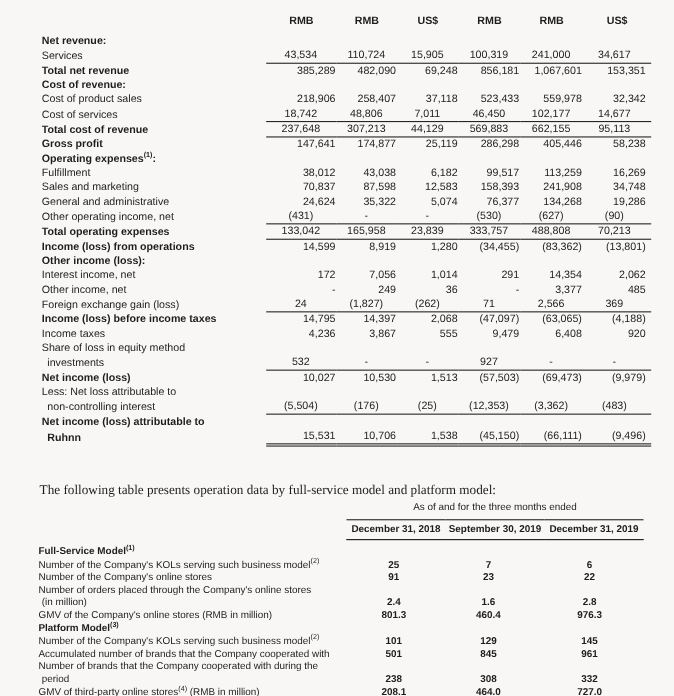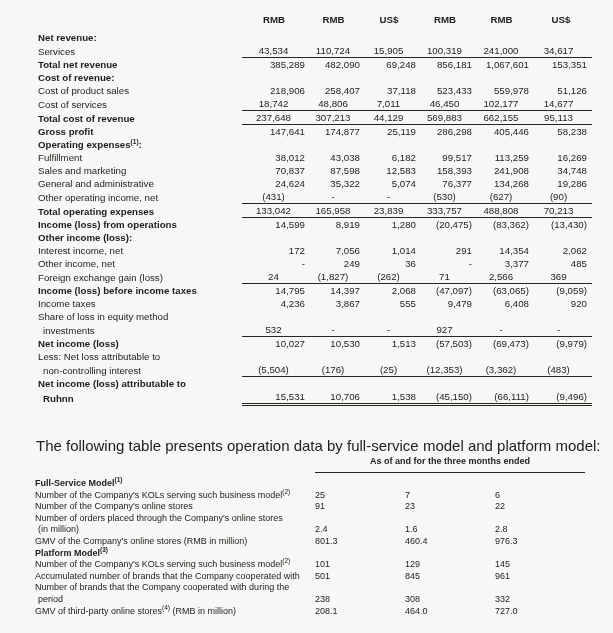--- a/index.html
+++ b/index.html
@@ -22,34 +22,34 @@
   .fin td.num{text-align:right;padding-right:1px;}
   .fin td.num.c5{padding-right:5px;}
   .fin td.b{font-weight:bold;}
   .fin td.ind{padding-left:5px;}
   .fin tr.line td.num{border-bottom:1px solid #262522;text-align:center;}
   .fin tr.dline td.num{border-bottom:3px double #262522;}
 
   
   .note{
     position:absolute;left:36px;top:440px;
-    font-size:15px;line-height:11px;white-space:nowrap;
+    font-size:12px;line-height:11px;white-space:nowrap;font-family:Liberation Serif, serif;
   }
 
   
   .op{
     position:absolute;left:35px;top:455px;
     border-collapse:collapse;table-layout:fixed;
     font-size:9px;line-height:11.6px;
   }
   .op td{padding:0;height:11.6px;vertical-align:bottom;white-space:nowrap;}
-  .op .span-hdr td{font-weight:bold;text-align:center;border-bottom:1px solid #262522;padding-bottom:4px;height:13px;}
+  .op .span-hdr td{font-weight:normal;text-align:center;border-bottom:1px solid #262522;padding-bottom:4px;height:13px;}
   .op .date-hdr td{font-weight:bold;text-align:center;border-bottom:1px solid #262522;padding:2px 0 2px 0;height:13px;}
   .op td.lbl{text-align:left;}
-  .op td.num{text-align:left;}
+  .op td.num{text-align:center;font-weight:bold;}
   .op td.num.c0{padding-right:4px;}
   .op td.num.c1{padding-right:12px;}
   .op td.num.c2{padding-right:8px;}
   .op td.b{font-weight:bold;}
   .op td.ind{padding-left:3px;}
   .op tr.first-data td{padding-top:5px;}
 </style>
 </head>
 <body>
 
@@ -111,21 +111,21 @@
         <td class="num c4"></td>
         <td class="num c5"></td>
       </tr>
       <tr>
         <td class="lbl"><span>Cost of product sales</span></td>
         <td class="num c0">218,906</td>
         <td class="num c1">258,407</td>
         <td class="num c2">37,118</td>
         <td class="num c3">523,433</td>
         <td class="num c4">559,978</td>
-        <td class="num c5">51,126</td>
+        <td class="num c5">32,342</td>
       </tr>
       <tr class="line">
         <td class="lbl"><span>Cost of services</span></td>
         <td class="num c0">18,742</td>
         <td class="num c1">48,806</td>
         <td class="num c2">7,011</td>
         <td class="num c3">46,450</td>
         <td class="num c4">102,177</td>
         <td class="num c5">14,677</td>
       </tr>
@@ -199,23 +199,23 @@
         <td class="num c2">23,839</td>
         <td class="num c3">333,757</td>
         <td class="num c4">488,808</td>
         <td class="num c5">70,213</td>
       </tr>
       <tr>
         <td class="lbl b"><span>Income (loss) from operations</span></td>
         <td class="num c0">14,599</td>
         <td class="num c1">8,919</td>
         <td class="num c2">1,280</td>
-        <td class="num c3">(20,475)</td>
+        <td class="num c3">(34,455)</td>
         <td class="num c4">(83,362)</td>
-        <td class="num c5">(13,430)</td>
+        <td class="num c5">(13,801)</td>
       </tr>
       <tr>
         <td class="lbl b"><span>Other income (loss):</span></td>
         <td class="num c0"></td>
         <td class="num c1"></td>
         <td class="num c2"></td>
         <td class="num c3"></td>
         <td class="num c4"></td>
         <td class="num c5"></td>
       </tr>
@@ -246,21 +246,21 @@
         <td class="num c4">2,566</td>
         <td class="num c5">369</td>
       </tr>
       <tr>
         <td class="lbl b"><span>Income (loss) before income taxes</span></td>
         <td class="num c0">14,795</td>
         <td class="num c1">14,397</td>
         <td class="num c2">2,068</td>
         <td class="num c3">(47,097)</td>
         <td class="num c4">(63,065)</td>
-        <td class="num c5">(9,059)</td>
+        <td class="num c5">(4,188)</td>
       </tr>
       <tr>
         <td class="lbl"><span>Income taxes</span></td>
         <td class="num c0">4,236</td>
         <td class="num c1">3,867</td>
         <td class="num c2">555</td>
         <td class="num c3">9,479</td>
         <td class="num c4">6,408</td>
         <td class="num c5">920</td>
       </tr>
@@ -337,20 +337,26 @@
     <col style="width:280px">
       <col style="width:90px">
       <col style="width:90px">
       <col style="width:90px">
   </colgroup>
   <thead>
     <tr class="span-hdr">
       <td style="border-bottom:none"></td>
       <td colspan="3">As of and for the three months ended</td>
     </tr>
+    <tr class="date-hdr">
+      <td style="border-bottom:none"></td>
+      <td>December 31, 2018</td>
+      <td>September 30, 2019</td>
+      <td>December 31, 2019</td>
+    </tr>
   </thead>
   <tbody>
       <tr class="first-data">
         <td class="lbl b"><span>Full-Service Model</span><sup>(1)</sup></td>
         <td class="num c0"></td>
         <td class="num c1"></td>
         <td class="num c2"></td>
       </tr>
       <tr>
         <td class="lbl"><span>Number of the Company's KOLs serving such business model</span><sup>(2)</sup></td>

